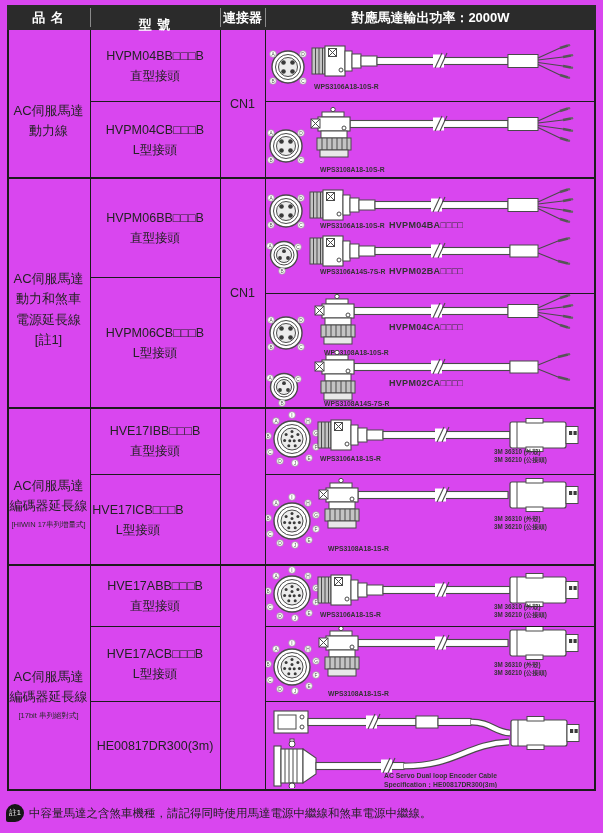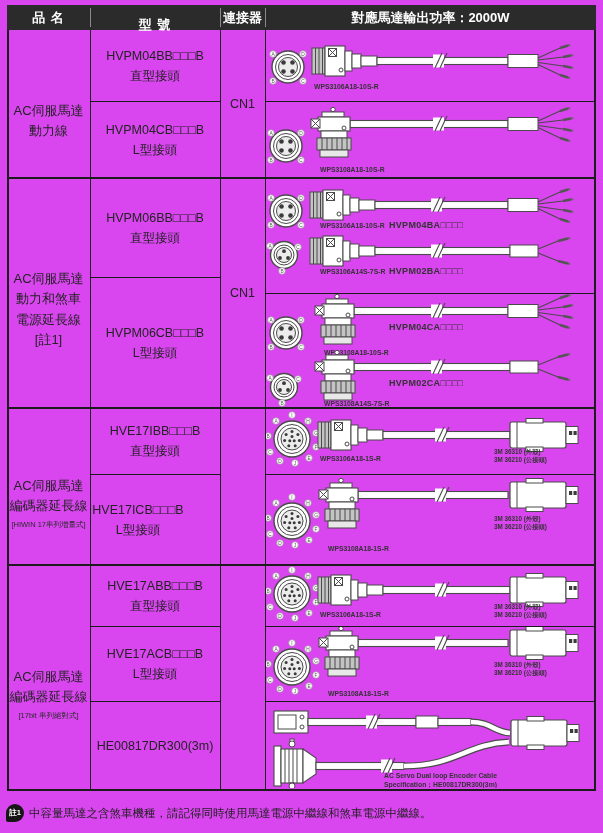--- a/index.html
+++ b/index.html
@@ -18,21 +18,21 @@
   .cn{font-size:12.5px;}
   .dcell{position:absolute;}
   svg{display:block;}
   .lbl{font:bold 6.8px "Liberation Sans","DejaVu Sans",sans-serif;fill:#333;}
   .lbl2{font:bold 9px "Liberation Sans","DejaVu Sans",sans-serif;fill:#333;letter-spacing:.3px;}
   .lbl3{font:bold 6.3px "Liberation Sans","DejaVu Sans",sans-serif;fill:#333;}
   .plb{fill:#fff;stroke:#979797;stroke-width:.7;}
   .plt{font:4.8px "Liberation Sans","DejaVu Sans",sans-serif;fill:#555;text-anchor:middle;}
   .foot{position:absolute;left:29px;top:806px;font-size:11.5px;color:#222;}
   .badge{position:absolute;left:6px;top:804px;width:18px;height:18px;background:#161616;
-         border-radius:9px 9px 9px 2px;color:#fff;font-size:7.5px;font-weight:bold;
+         border-radius:9px 9px 9px 2px;color:#fff;font-size:7.5px;font-weight:normal;
          display:flex;align-items:center;justify-content:center;}
 </style>
 </head>
 <body>
 
 <div class="page">
 
   <svg width="0" height="0" style="position:absolute">
     <defs>
       <g id="face4">

